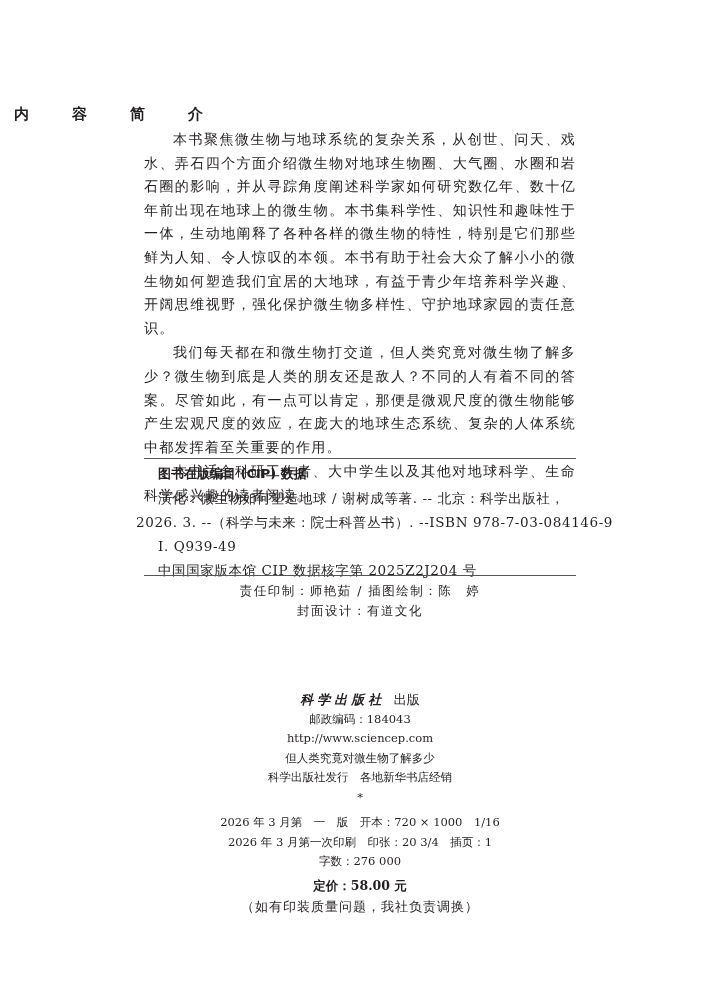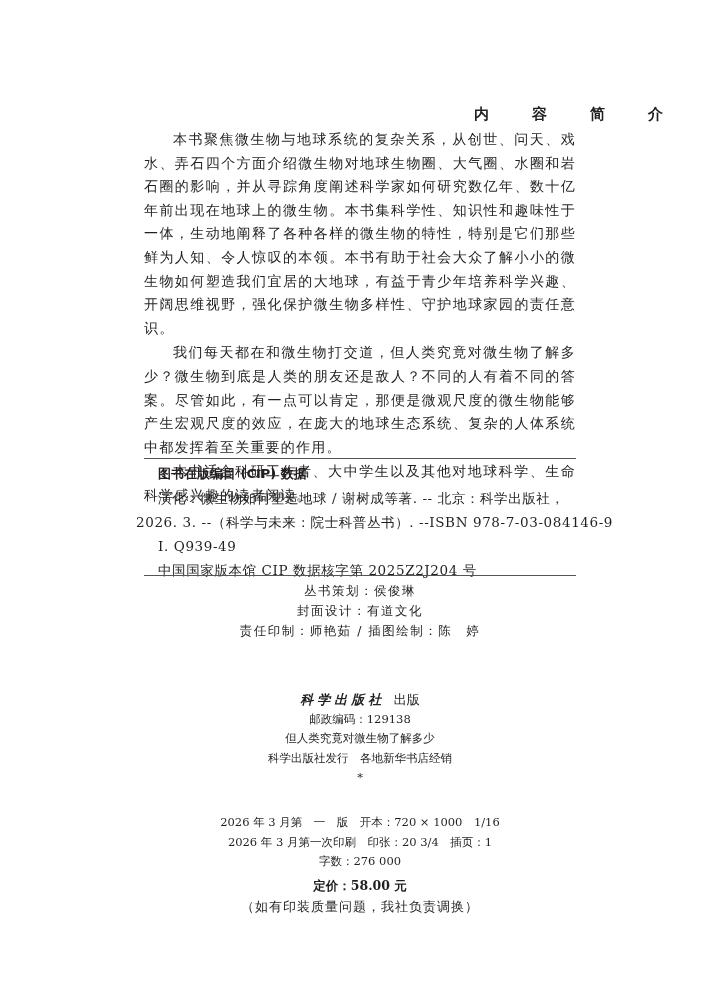--- a/index.html
+++ b/index.html
@@ -5,21 +5,21 @@
   html, body { margin: 0; padding: 0; background: #ffffff; }
   body {
     width: 720px; height: 1000px; position: relative; overflow: hidden;
     font-family: "DejaVu Serif", "Liberation Serif", serif;
     color: #231f20;
   }
   .page { position: absolute; left: 0; top: 0; width: 720px; height: 1000px; }
 
   .title {
     position: absolute; top: 105px; left: 0; width: 677px;
-    text-align: right; font-size: 15px; font-weight: bold;
+    text-align: left; font-size: 15px; font-weight: bold;
     letter-spacing: 14px; text-indent: 14px;
     font-family: "DejaVu Sans", "Liberation Sans", sans-serif;
   }
   .intro {
     position: absolute; top: 128px; left: 144px; width: 432px;
     font-size: 14px; line-height: 23.6px; letter-spacing: 1.2px;
     text-align: justify;
   }
   .intro p { margin: 0 0 1px 0; text-indent: 29px; }
 
@@ -81,28 +81,28 @@
     <div class="cip-head">图书在版编目 (CIP) 数据</div>
     <div class="row indent">演化：微生物如何塑造地球 / 谢树成等著. -- 北京：科学出版社，</div>
     <div class="row">2026. 3. --（科学与未来：院士科普丛书）. --ISBN 978-7-03-084146-9</div>
     <div class="row indent">Ⅰ. Q939-49</div>
     <div class="row indent">中国国家版本馆 CIP 数据核字第 2025Z2J204 号</div>
   </div>
 
   <div class="rule bottom"></div>
 
   <div class="credits">
-    <div>丛书策划：侯俊琳</div>
+    <div>责任印制：师艳茹 / 插图绘制：陈　婷</div>
     <div>封面设计：有道文化</div>
-    <div>责任印制：师艳茹 / 插图绘制：陈　婷</div>
   </div>
 
   <div class="publisher">
     <div class="pub-name"><span>科学出版社</span> <span class="plain">出版</span></div>
-    <div>邮政编码：129138</div>
+    <div>邮政编码：184043</div>
+    <div>http://www.sciencep.com</div>
     <div>但人类究竟对微生物了解多少</div>
     <div>科学出版社发行　各地新华书店经销</div>
     <div>*</div>
   </div>
 
   <div class="edition">
     <div>2026 年 3 月第　一　版　开本：720 × 1000　1/16</div>
     <div>2026 年 3 月第一次印刷　印张：20 3/4　插页：1</div>
     <div>字数：276 000</div>
     <div class="price">定价：58.00 元</div>

